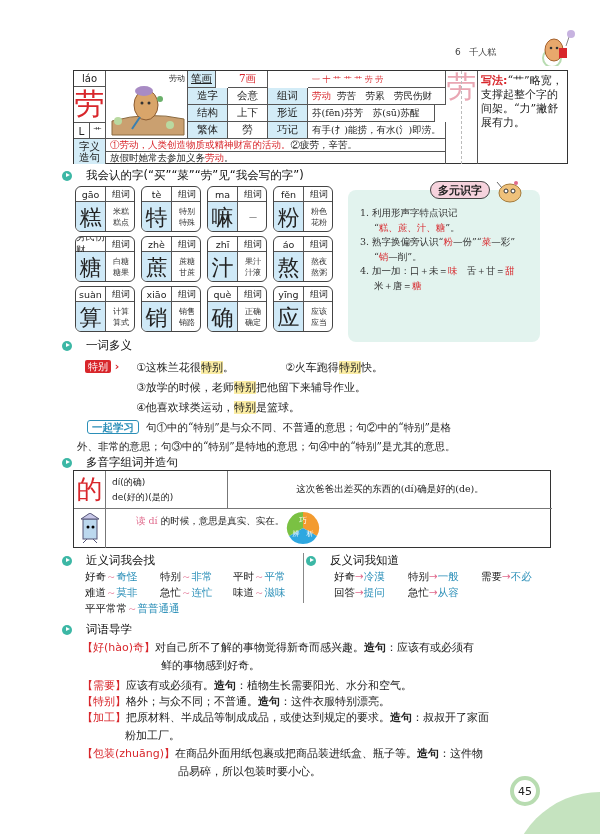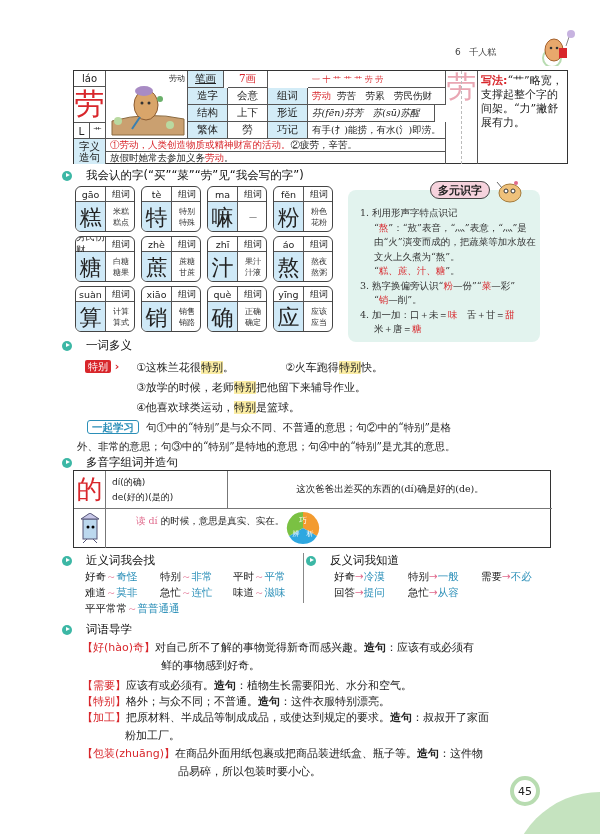--- a/index.html
+++ b/index.html
@@ -95,36 +95,36 @@
       <ellipse cx="34" cy="10" rx="9" ry="5" fill="#a88bc4"></ellipse>
       <circle cx="32" cy="22" r="1.5" fill="#333"></circle>
         <circle cx="39" cy="22" r="1.5" fill="#333"></circle>
       <line x1="30" y1="36" x2="22" y2="48" stroke="#3a7fb0" stroke-width="2"></line>
       <circle cx="8" cy="40" r="4" fill="#b9d9a0"></circle>
         <circle cx="60" cy="44" r="4" fill="#b9d9a0"></circle>
         <circle cx="50" cy="18" r="3" fill="#6ab06a"></circle>
     </svg>
   </div>
 
-  <div class="cell lbl" style="left:114px;top:0;width:36px;height:17px;text-decoration:underline;">笔画</div>
+  <div class="cell lbl" style="left:114px;top:0;width:28px;height:17px;text-decoration:underline;">笔画</div>
   <div class="cell" style="left:154px;top:0;width:40px;height:17px;">
       <span class="red">7画</span>
     </div>
   <div class="cell lbl" style="left:194px;top:0;width:40px;height:17px;margin-top:32px;">笔顺</div>
   <div class="cell left-al red" style="left:234px;top:0;width:138px;height:17px;font-size:8px;">一 十 艹 艹 艹 劳 劳</div>
 
   <div class="cell lbl" style="left:114px;top:17px;width:40px;height:17px;">造字</div>
   <div class="cell" style="left:154px;top:17px;width:40px;height:17px;">会意</div>
   <div class="cell lbl" style="left:194px;top:17px;width:40px;height:17px;">组词</div>
   <div class="cell left-al" style="left:234px;top:17px;width:138px;height:17px;font-size:9.5px;"><span class="red">劳动</span>&nbsp;&nbsp;<span>劳苦　劳累　劳民伤财</span></div>
 
   <div class="cell lbl" style="left:114px;top:34px;width:40px;height:17px;">结构</div>
   <div class="cell" style="left:154px;top:34px;width:40px;height:17px;">上下</div>
   <div class="cell lbl" style="left:194px;top:34px;width:40px;height:17px;">形近</div>
-  <div class="cell left-al" style="left:234px;top:34px;width:127px;height:17px;font-size:9.5px;font-style:italic;">芬(fēn)芬芳　苏(sū)苏醒</div>
+  <div class="cell left-al" style="left:234px;top:34px;width:127px;height:17px;font-size:9.5px;">芬(fēn)芬芳　苏(sū)苏醒</div>
 
   <div class="cell lbl" style="left:114px;top:51px;width:40px;height:17px;">繁体</div>
   <div class="cell" style="left:154px;top:51px;width:40px;height:17px;">勞</div>
   <div class="cell lbl" style="left:194px;top:51px;width:40px;height:17px;">巧记</div>
   <div class="cell left-al" style="left:234px;top:51px;width:138px;height:17px;font-size:9.5px;">有手(扌)能捞，有水(氵)即涝。</div>
 
   <div class="cell lbl" style="left:0;top:68px;width:32px;height:16px;">字义</div>
   <div class="cell left-al" style="left:32px;top:68px;width:340px;height:13px;font-size:9.5px;">
       <span class="red">①劳动，人类创造物质或精神财富的活动。</span>
       <span>②疲劳，辛苦。</span>
@@ -263,21 +263,20 @@
 <div class="abs multi-tag">多元识字</div>
 <svg class="abs" style="left:494px;top:178px;" width="30" height="26" viewBox="0 0 30 26">
   <ellipse cx="16" cy="15" rx="11" ry="9" fill="#efc17b" stroke="#a47b3b"></ellipse>
   <circle cx="12" cy="13" r="2" fill="#fff" stroke="#333"></circle>
     <circle cx="19" cy="13" r="2" fill="#fff" stroke="#333"></circle>
   <line x1="3" y1="4" x2="8" y2="10" stroke="#666"></line>
     <circle cx="22" cy="5" r="2" fill="#e06a8c"></circle>
 </svg>
 <div class="abs multi-text">
   <p>1. 利用形声字特点识记</p>
-  <p class="ind">“<span class="red">熬</span><span>”：“敖”表音，“灬”表意，“灬”是由“火”演变而成的，把蔬菜等加水放在文火上久煮为“熬”。</span></p>
   <p class="ind">“<span class="red">糕、蔗、汁、糖</span>”。</p>
   <p><span>3. 熟字换偏旁认识</span>“<span class="red">粉</span><span>—份”“</span><span class="red">菜</span><span>—彩”</span></p>
   <p class="ind">“<span class="red">销</span><span>—削”。</span></p>
   <p><span>4. 加一加：口＋未＝</span><span class="red">味</span><span>　舌＋甘＝</span><span class="red">甜</span></p>
   <p class="ind"><span>米＋唐＝</span><span class="red">糖</span></p>
 </div>
 
 <div class="abs sec-title" style="left:62px;top:338px;">
   <span class="sec-bullet"></span>
   <span>一词多义</span>

